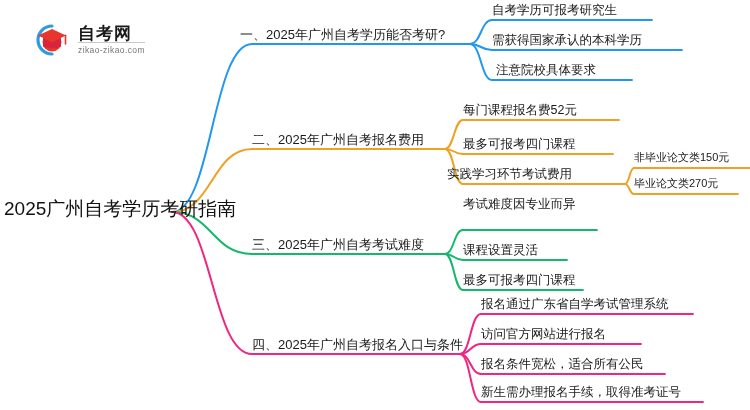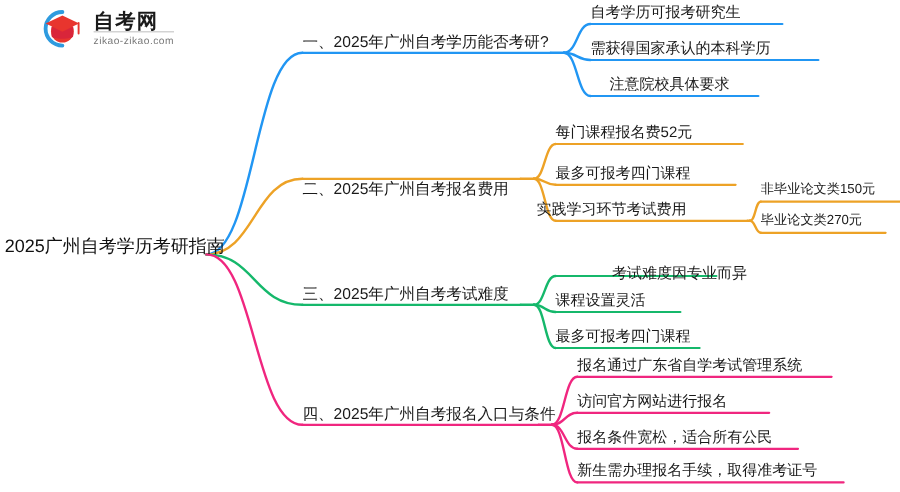--- a/index.html
+++ b/index.html
@@ -7,30 +7,30 @@
     width:750px;height:410px;
     background:#ffffff;
     font-family:"Liberation Sans","DejaVu Sans",sans-serif;
     overflow:hidden;
     position:relative;
   }
   #stage{position:relative;width:750px;height:410px;}
   svg.links{position:absolute;left:0;top:0;width:750px;height:410px;}
 
   
-  .logo-wrap{position:absolute;left:30px;top:4px;display:flex;align-items:center;}
+  .logo-wrap{position:absolute;left:30px;top:20px;display:flex;align-items:center;}
   .logo-mark{position:relative;width:42px;height:40px;flex:0 0 auto;}
   .logo-text{margin-left:6px;display:flex;flex-direction:column;justify-content:center;}
   .logo-title{font-size:17px;font-weight:bold;color:#1a1a1a;letter-spacing:1px;line-height:1.05;}
   .logo-sub{font-size:8.5px;color:#777;letter-spacing:.4px;margin-top:0;
             border-top:1px solid #c9c9c9;padding-top:2px;}
 
   
   .node{position:absolute;white-space:nowrap;color:#1a1a1a;}
-  .root{font-size:15px;color:#111;}
+  .root{font-size:19px;color:#111;}
   .lvl1{font-size:13px;}
   .lvl2{font-size:12.5px;}
   .lvl3{font-size:11px;}
 </style>
 </head>
 <body>
 
 <div id="stage">
 
   <div class="logo-wrap">
@@ -90,32 +90,32 @@
       <path d="M460,354 C470.5,354 470.5,344 481,344" fill="none" stroke="#f0267f" stroke-width="2" stroke-linecap="round"></path>
       <path d="M481,344 L641,344" fill="none" stroke="#f0267f" stroke-width="1.8" stroke-linecap="round"></path>
       <path d="M460,354 C470.5,354 470.5,374 481,374" fill="none" stroke="#f0267f" stroke-width="2" stroke-linecap="round"></path>
       <path d="M481,374 L665,374" fill="none" stroke="#f0267f" stroke-width="1.8" stroke-linecap="round"></path>
       <path d="M460,354 C470.5,354 470.5,402 481,402" fill="none" stroke="#f0267f" stroke-width="2" stroke-linecap="round"></path>
       <path d="M481,402 L703,402" fill="none" stroke="#f0267f" stroke-width="1.8" stroke-linecap="round"></path>
     </svg>
 
   <div id="nodes">
       <div class="node root" style="left: 4px; top: 196px;">2025广州自考学历考研指南</div>
-      <div class="node lvl1" style="left: 252px; top: 26px; text-align: right;">一、2025年广州自考学历能否考研?</div>
+      <div class="node lvl1" style="left: 240px; top: 26px; text-align: right;">一、2025年广州自考学历能否考研?</div>
       <div class="node lvl2" style="left: 492px; top: 2px;">自考学历可报考研究生</div>
       <div class="node lvl2" style="left: 492px; top: 32px;">需获得国家承认的本科学历</div>
-      <div class="node lvl2" style="left: 508px; top: 62px;">注意院校具体要求</div>
-      <div class="node lvl1" style="left: 252px; top: 131px; margin-top: 18px;">二、2025年广州自考报名费用</div>
+      <div class="node lvl2" style="left: 496px; top: 62px;">注意院校具体要求</div>
+      <div class="node lvl1" style="left: 252px; top: 131px;">二、2025年广州自考报名费用</div>
       <div class="node lvl2" style="left: 463px; top: 102px;">每门课程报名费52元</div>
       <div class="node lvl2" style="left: 463px; top: 136px;">最多可报考四门课程</div>
       <div class="node lvl2" style="left: 447px; top: 166px;">实践学习环节考试费用</div>
       <div class="node lvl3" style="left: 634px; top: 150px;">非毕业论文类150元</div>
       <div class="node lvl3" style="left: 634px; top: 176px;">毕业论文类270元</div>
       <div class="node lvl1" style="left: 252px; top: 236px;">三、2025年广州自考考试难度</div>
-      <div class="node lvl2" style="left: 463px; top: 220px; margin-left: 47px;">考试难度因专业而异</div>
+      <div class="node lvl2" style="left: 463px; top: 196px;">考试难度因专业而异</div>
       <div class="node lvl2" style="left: 463px; top: 242px;">课程设置灵活</div>
       <div class="node lvl2" style="left: 463px; top: 272px;">最多可报考四门课程</div>
       <div class="node lvl1" style="left: 252px; top: 336px;">四、2025年广州自考报名入口与条件</div>
       <div class="node lvl2" style="left: 481px; top: 296px;">报名通过广东省自学考试管理系统</div>
       <div class="node lvl2" style="left: 481px; top: 326px;">访问官方网站进行报名</div>
       <div class="node lvl2" style="left: 481px; top: 356px;">报名条件宽松，适合所有公民</div>
       <div class="node lvl2" style="left: 481px; top: 384px;">新生需办理报名手续，取得准考证号</div>
     </div>
 </div>
 

